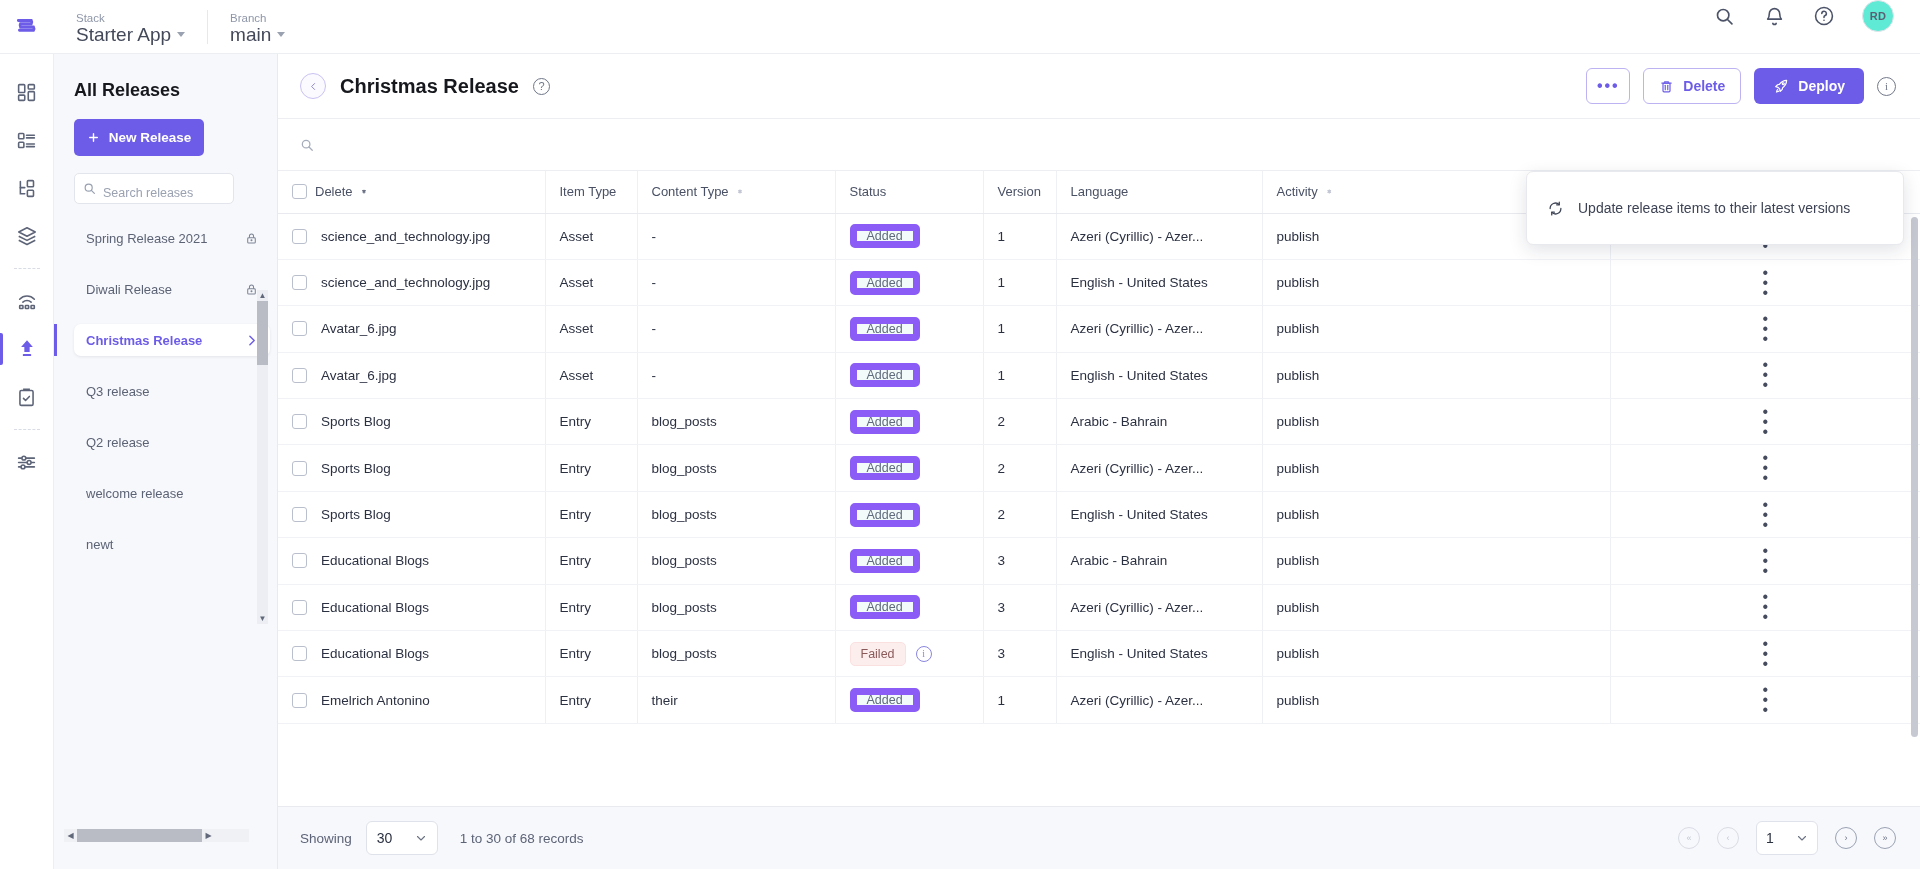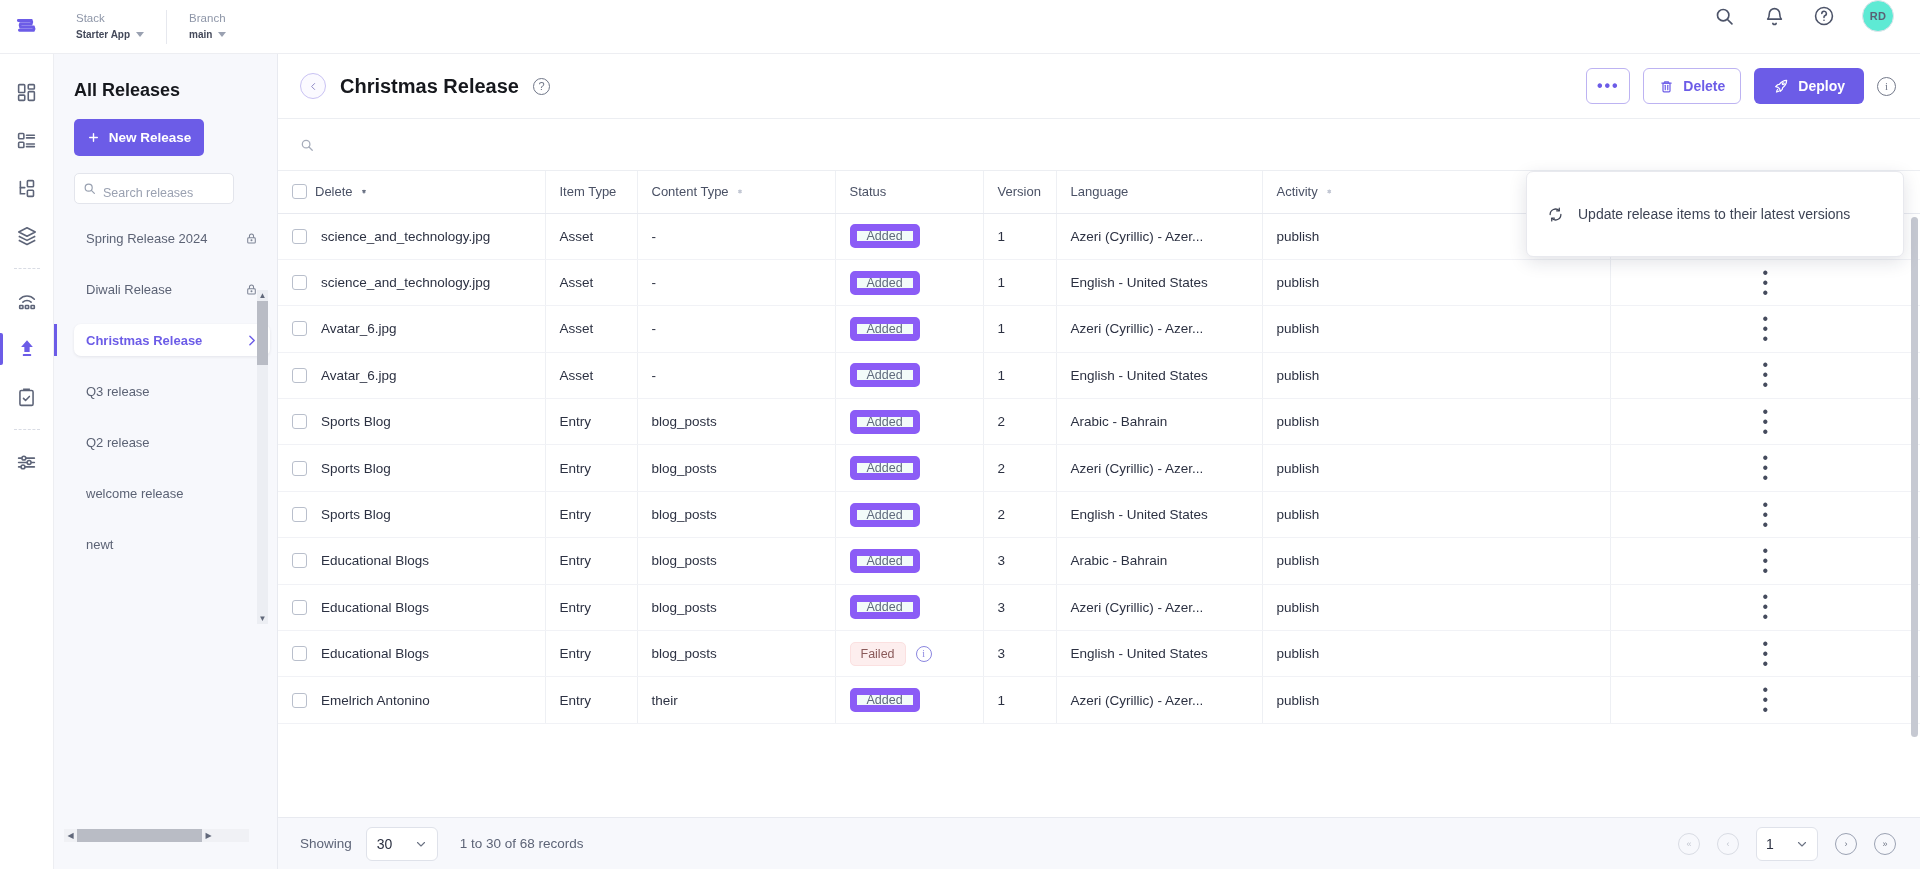--- a/index.html
+++ b/index.html
@@ -21,21 +21,21 @@
   .logo-box { width: 54px; height: 54px; display: flex; align-items: center; justify-content: center; }
   .logo-mark { width: 26px; height: 26px; }
   .crumb-group { display: flex; align-items: center; height: 54px; }
   .crumb {
     padding: 0 22px 0 0; margin-left: 22px;
     display: flex; flex-direction: column; justify-content: center;
     height: 34px;
   }
   .crumb + .crumb { border-left: 1px solid #e6e8ee; padding-left: 22px; margin-left: 0; }
   .crumb-label { font-size: 11.5px; color: #8e96a8; line-height: 15px; }
-  .crumb-value { font-size: 10px; color: #44495a; line-height: 17px; font-weight: 700; display: flex; align-items: center; gap: 6px;}
+  .crumb-value { font-size: 19px; color: #44495a; line-height: 17px; font-weight: 400; display: flex; align-items: center; gap: 6px;}
   .caret-dn { width: 0; height: 0; border-left: 4px solid transparent; border-right: 4px solid transparent; border-top: 5px solid #9aa1b1; display:inline-block; }
 
   .topbar-right { margin-left: auto; display: flex; align-items: center; gap: 26px; padding-right: 26px; }
   .ticon { width: 24px; height: 24px; color: #4c5368; cursor: pointer; display:flex; align-items:center; justify-content:center;}
   .avatar {
     width: 32px; height: 32px; border-radius: 50%;
     border: 1px solid #e2e4eb; background: #5eead4;
     display: flex; align-items: center; justify-content: center;
     font-size: 11px; font-weight: 700; color: #5a6074; letter-spacing: .3px;
   }
@@ -147,21 +147,21 @@
   .info-circle {
     width: 19px; height: 19px; border-radius: 50%; border: 1.4px solid #73798a;
     display:flex;align-items:center;justify-content:center;font-size:11px;color:#73798a;
     font-family: "Liberation Serif", serif; cursor:pointer;
   }
 
   
   .dropdown {
     position: absolute; top: 117px; right: 16px; width: 378px;
     background:#fff; border:1px solid #e8e9ee; border-radius:7px;
-    box-shadow: 0 5px 18px rgba(25,30,60,.13); padding: 23px 0; z-index: 30;
+    box-shadow: 0 5px 18px rgba(25,30,60,.13); padding: 17px 0; z-index: 30;
   }
   .dd-item {
     height: 38px; display:flex; align-items:center; gap: 14px; padding: 0 20px;
     font-size: 14px; color: #3d4354; cursor: pointer;
   }
 
   
   .tbl-search {
     height: 52px; display:flex; align-items:center; padding-left: 22px; gap: 10px;
     border-bottom: 1px solid #eceef2;
@@ -207,21 +207,21 @@
   .kebab { color:#454b5d; font-size:16px; letter-spacing:0; cursor:pointer; text-align:center; line-height:10px;}
   .kebab span{display:block;}
   .actions-cell { text-align: center; }
 
   
   .tbl-vscroll { position:absolute; right:2px; top:46px; width:7px; height:588px; background:transparent; }
   .tbl-vscroll .t { width:7px; height:520px; background:#c6c9d2; border-radius:4px; }
 
   
   .footer {
-    position:absolute; bottom:0; left:0; width:1642px; height:52px;
+    position:absolute; bottom:0; left:0; width:1642px; height:63px;
     background:#f7f8fc; border-top:1px solid #e8eaf0;
     display:flex; align-items:center; padding: 0 24px 0 22px;
   }
   .showing-label { font-size:13.5px; color:#5d6477; margin-right:14px; }
   .page-size {
     width: 72px; height: 34px; border:1px solid #dfe2ea; border-radius:6px; background:#fff;
     display:flex; align-items:center; justify-content:space-between; padding:3px 10px;
     font-size:14px; color:#2c3142; cursor:pointer;
   }
   .records { font-size:13.5px; color:#5d6477; margin-left:22px; }
@@ -373,21 +373,21 @@
   <div class="search-wrap">
     <svg width="13" height="13" viewBox="0 0 24 24" fill="none" stroke="#98a0b0" stroke-width="2.2">
         <circle cx="10.5" cy="10.5" r="6.5"></circle>
         <line x1="15.4" y1="15.4" x2="21" y2="21" stroke-linecap="round"></line>
       </svg>
     <input type="text" placeholder="Search releases" style="">
   </div>
 
   <div class="rel-list">
     <div class="rel-item">
-      <span>Spring Release 2024</span>
+      <span>Spring Release 2021</span>
       <svg class="lock-ico" width="13" height="13" viewBox="0 0 24 24" fill="none" stroke="currentColor" stroke-width="1.9">
           <rect x="5" y="10.5" width="14" height="10" rx="1.8"></rect>
           <path d="M8.2 10.5V7.6a3.8 3.8 0 0 1 7.6 0v2.9"></path>
           <circle cx="12" cy="15.4" r=".9" fill="currentColor"></circle>
         </svg>
     </div>
     <div class="rel-item">
       <span>Diwali Release</span>
       <svg class="lock-ico" width="13" height="13" viewBox="0 0 24 24" fill="none" stroke="currentColor" stroke-width="1.9">
           <rect x="5" y="10.5" width="14" height="10" rx="1.8"></rect>

